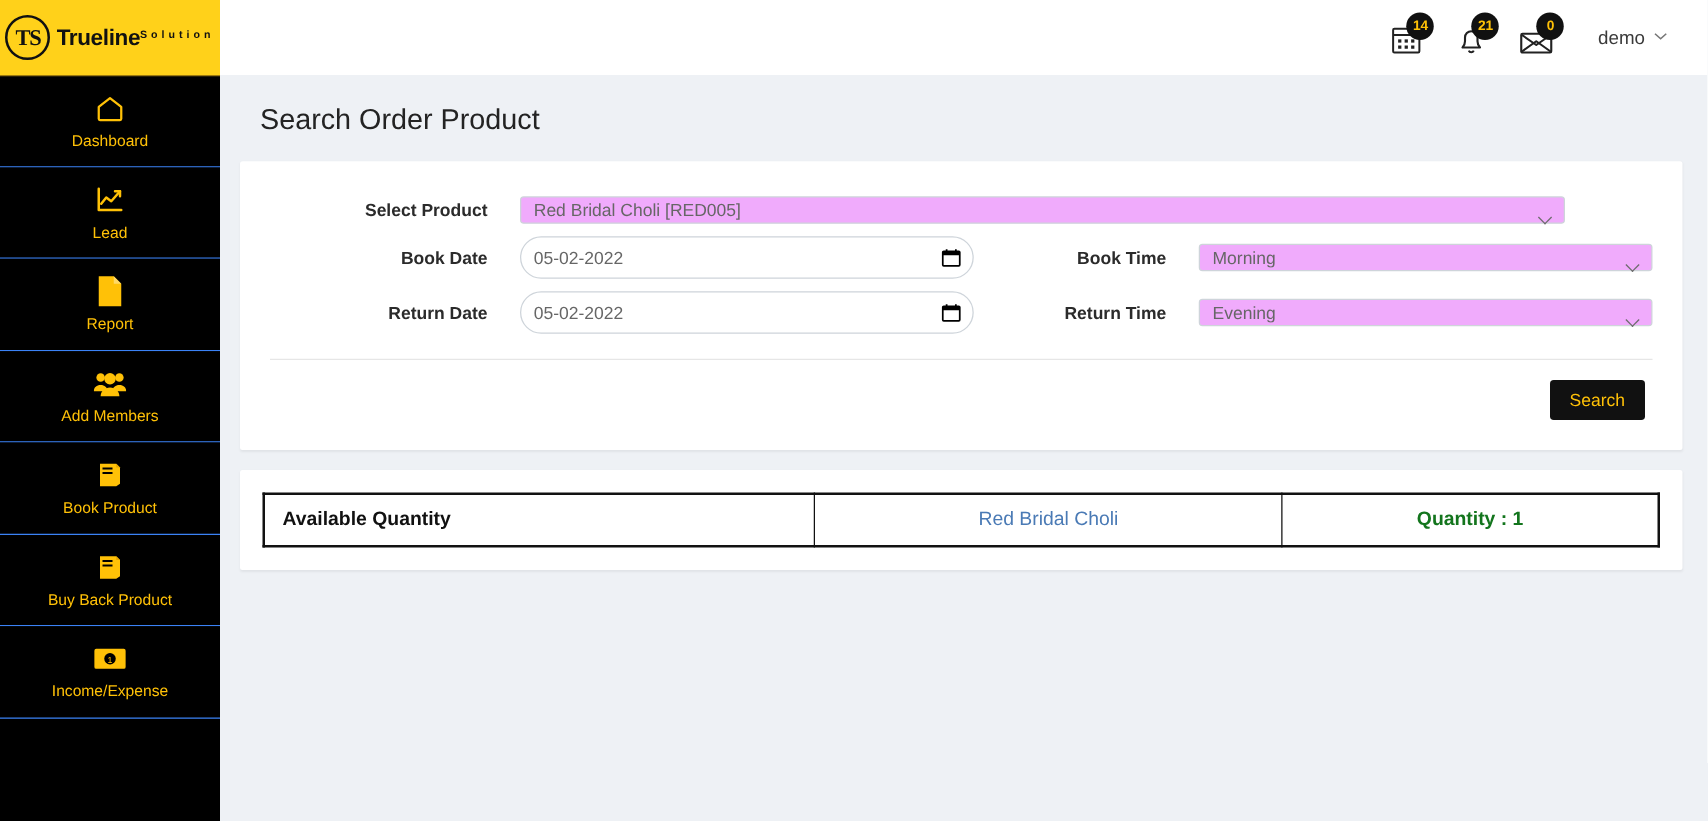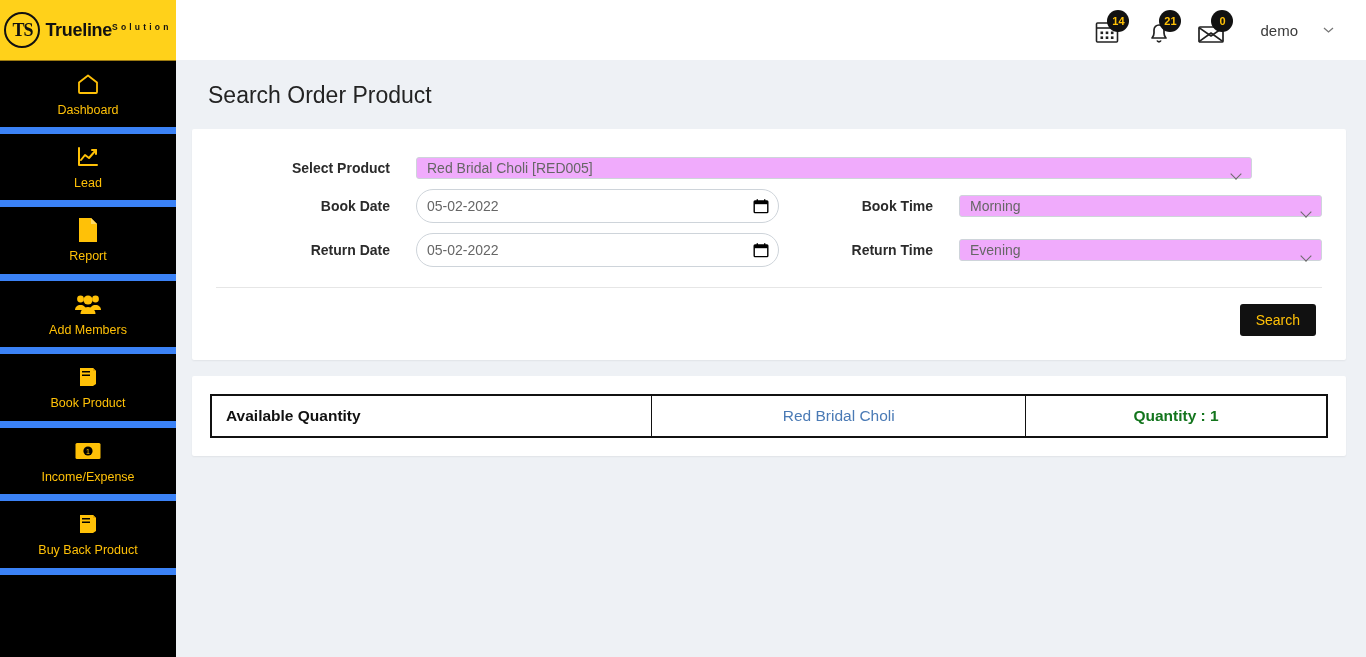--- a/index.html
+++ b/index.html
@@ -38,21 +38,21 @@
     font-family: "Liberation Sans", sans-serif; letter-spacing: -0.3px;
   }
   .logo-sub {
     font-size: 8.5px; font-weight: bold; color: #111;
     letter-spacing: 3.2px; margin-top: 2px;
   }
 
   .nav { display: flex; flex-direction: column; flex: 1; }
   .nav-item {
     height: 73.5px; min-height: 73.5px;
-    border-bottom: 7px solid #3b82f6;
+    border-bottom: 1px solid #3b82f6;
     display: flex; flex-direction: column;
     align-items: center; justify-content: center;
     gap: 6px; cursor: pointer; background: #000;
   }
   .nav-item:first-child { border-top: 1px solid #9c7a10; }
   .nav-icon { width: 26px; height: 26px; display: flex; align-items: center; justify-content: center; }
   .nav-icon svg { display: block; }
   .nav-label {
     font-size: 12.5px; color: #FFC107;
     font-family: "Liberation Sans", sans-serif;
@@ -71,21 +71,21 @@
   .icon-btn svg { display: block; }
   .badge {
     position: absolute; top: -5px; right: -7px;
     min-width: 22px; height: 22px; border-radius: 50%;
     background: #111111; color: #FFC107;
     font-size: 11px; font-weight: bold;
     display: flex; align-items: center; justify-content: center;
     padding: 0 2px;
   }
   .user-menu {
-    display: flex; align-items: center; gap: 25px;
+    display: flex; align-items: center; gap: 7px;
     font-size: 15px; color: #3a3a3a; cursor: pointer; margin-left: 12px;
   }
   .caret { font-size: 11px; color: #777; }
 
   .content { flex: 1; padding: 0 20px 0 16px; overflow: hidden; }
   .page-title {
     font-size: 23px; color: #232323; font-weight: normal;
     padding: 22px 0 20px 16px;
   }
 
@@ -232,38 +232,38 @@
             <path d="M4 2h13l3 3v13l-3 2H4z"></path>
             <path d="M17 2v3h3" fill="#E6A700"></path>
             <path d="M6 5h8v1.6H6zM6 8.5h8v1.6H6z" fill="#000"></path>
           </svg>
         </span>
         <span class="nav-label">Book Product</span>
       </div>
 
       <div class="nav-item">
         <span class="nav-icon">
+          <svg width="24" height="22" viewBox="0 0 24 22" fill="#FFC107">
+            <path d="M4 2h13l3 3v13l-3 2H4z"></path>
+            <path d="M17 2v3h3" fill="#E6A700"></path>
+            <path d="M6 5h8v1.6H6zM6 8.5h8v1.6H6z" fill="#000"></path>
+          </svg>
+        </span>
+        <span class="nav-label">Buy Back Product</span>
+      </div>
+
+      <div class="nav-item">
+        <span class="nav-icon">
           <svg width="26" height="18" viewBox="0 0 26 18" fill="#FFC107">
             <rect x="0.5" y="1" width="25" height="16" rx="1.5"></rect>
             <circle cx="13" cy="9" r="4.6" fill="#000"></circle>
             <text x="13" y="12.4" font-size="7" fill="#FFC107" text-anchor="middle" font-family="Liberation Sans, sans-serif">1</text>
           </svg>
         </span>
         <span class="nav-label">Income/Expense</span>
-      </div>
-
-      <div class="nav-item">
-        <span class="nav-icon">
-          <svg width="24" height="22" viewBox="0 0 24 22" fill="#FFC107">
-            <path d="M4 2h13l3 3v13l-3 2H4z"></path>
-            <path d="M17 2v3h3" fill="#E6A700"></path>
-            <path d="M6 5h8v1.6H6zM6 8.5h8v1.6H6z" fill="#000"></path>
-          </svg>
-        </span>
-        <span class="nav-label">Buy Back Product</span>
       </div>
 
     </nav>
   </aside>
 
   <div class="main">
 
     <header class="topbar">
 
       <div class="icon-btn">

